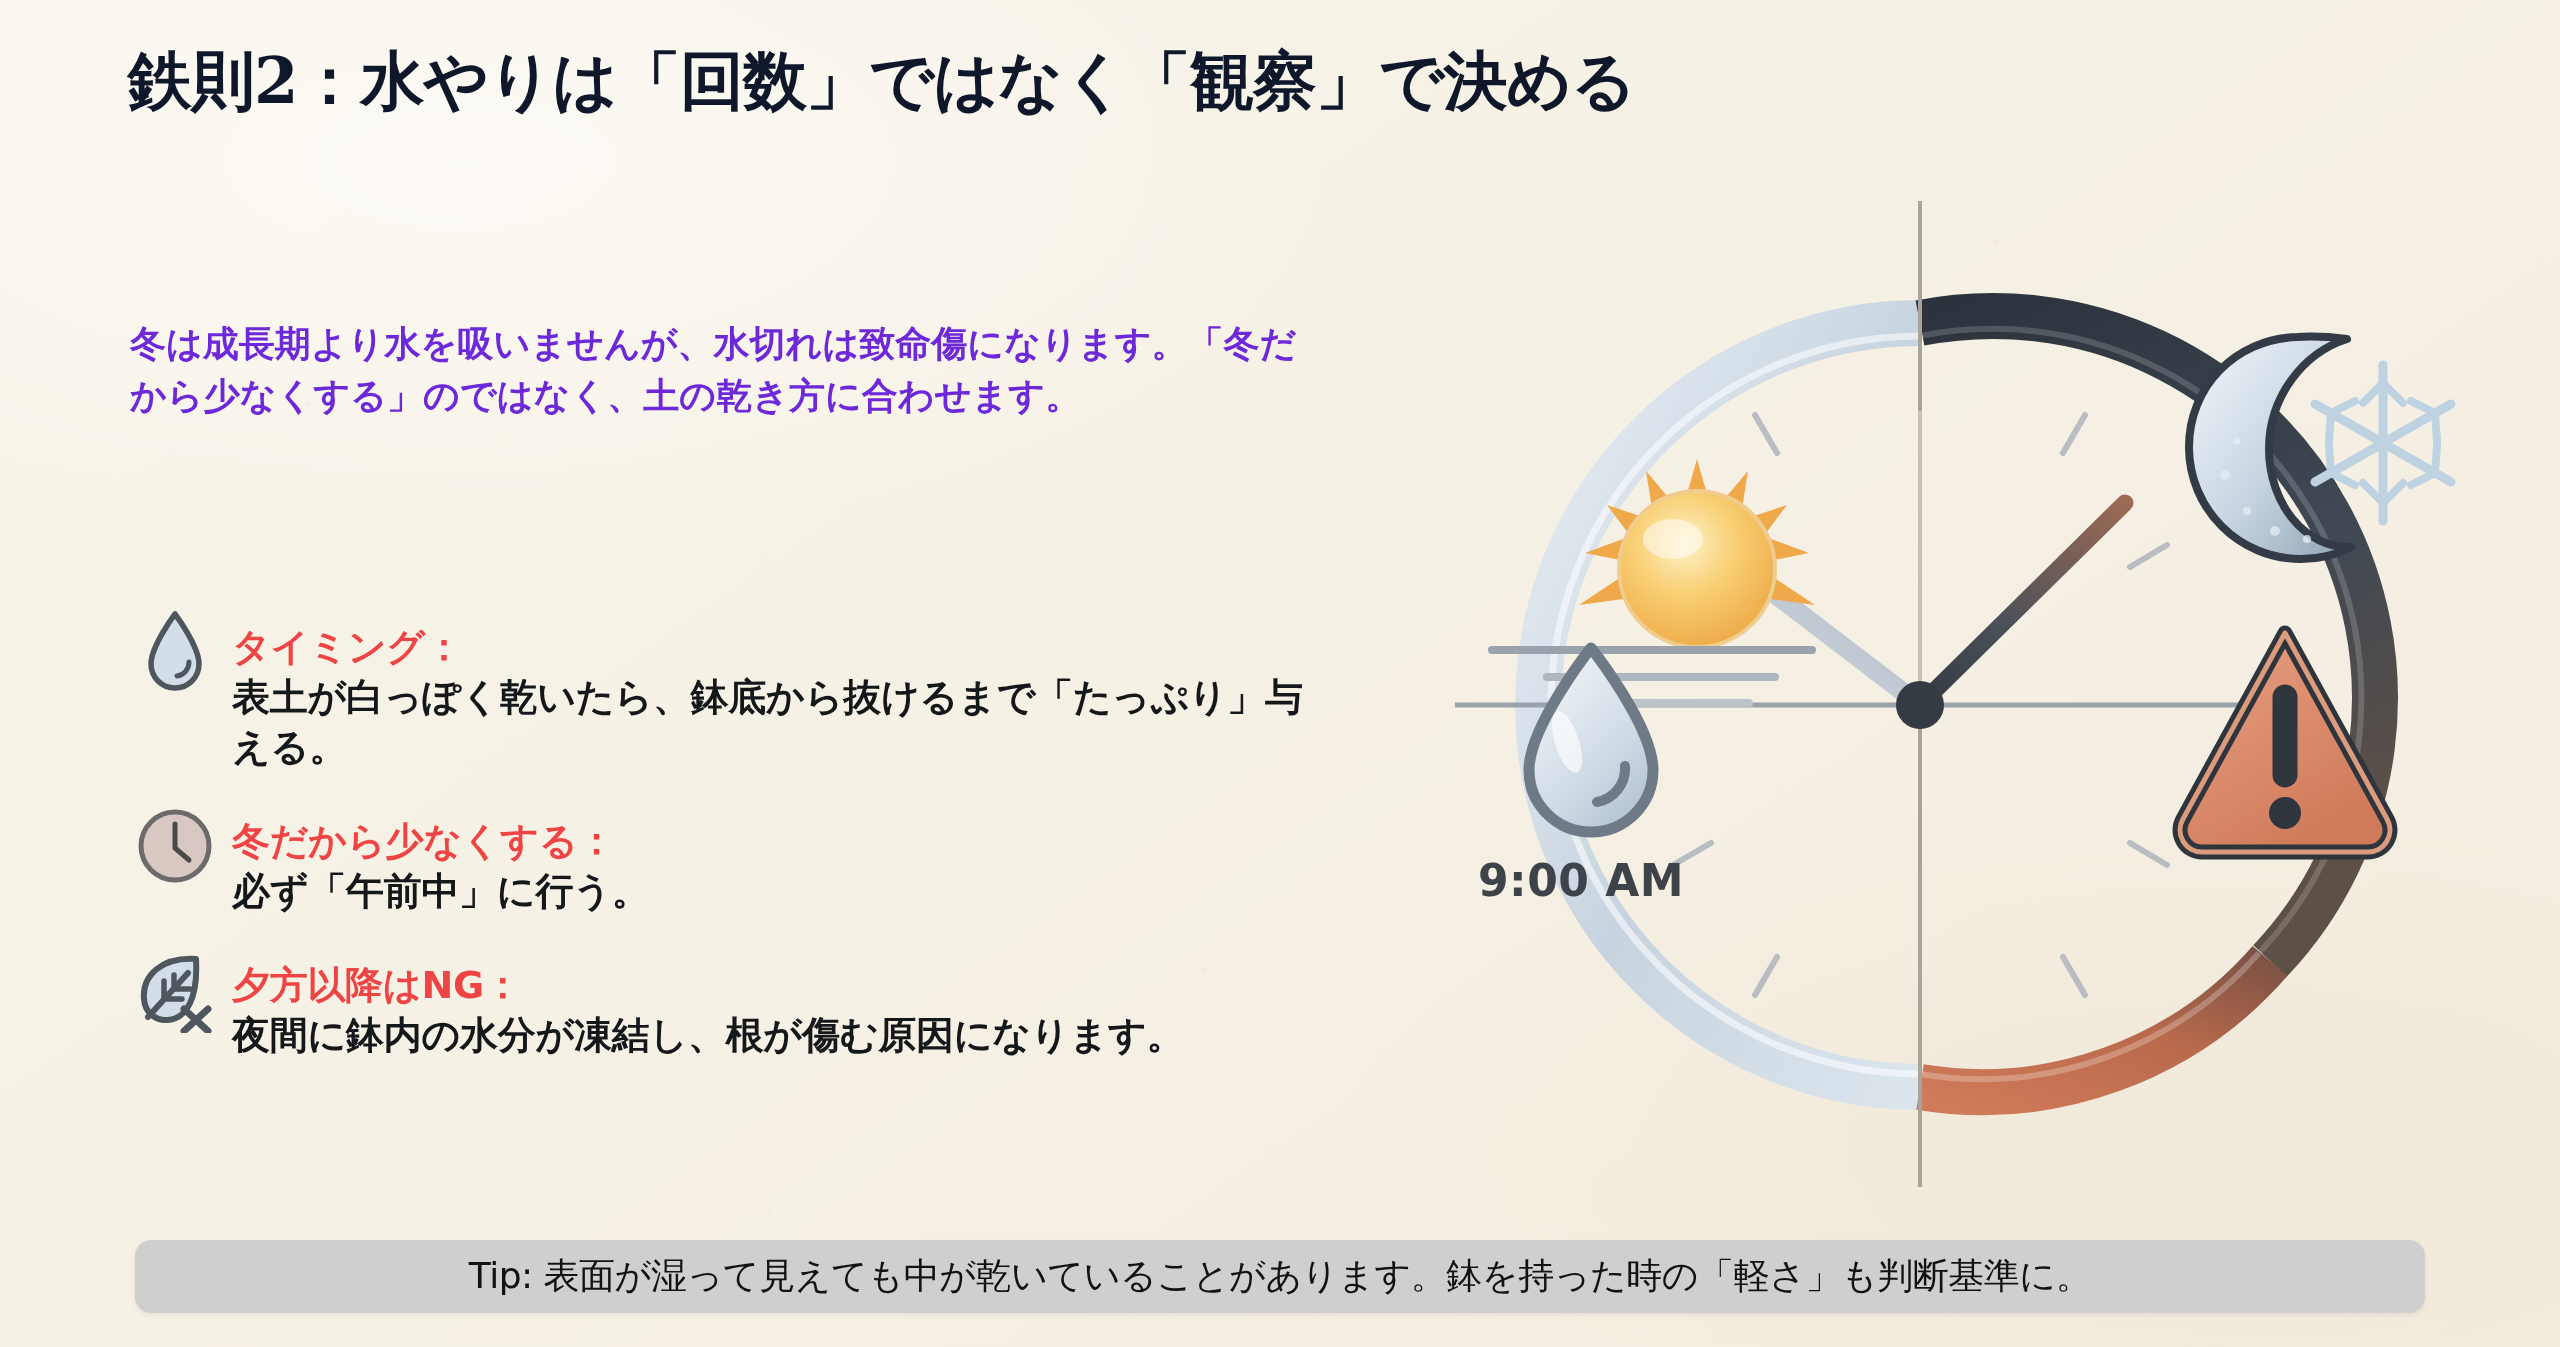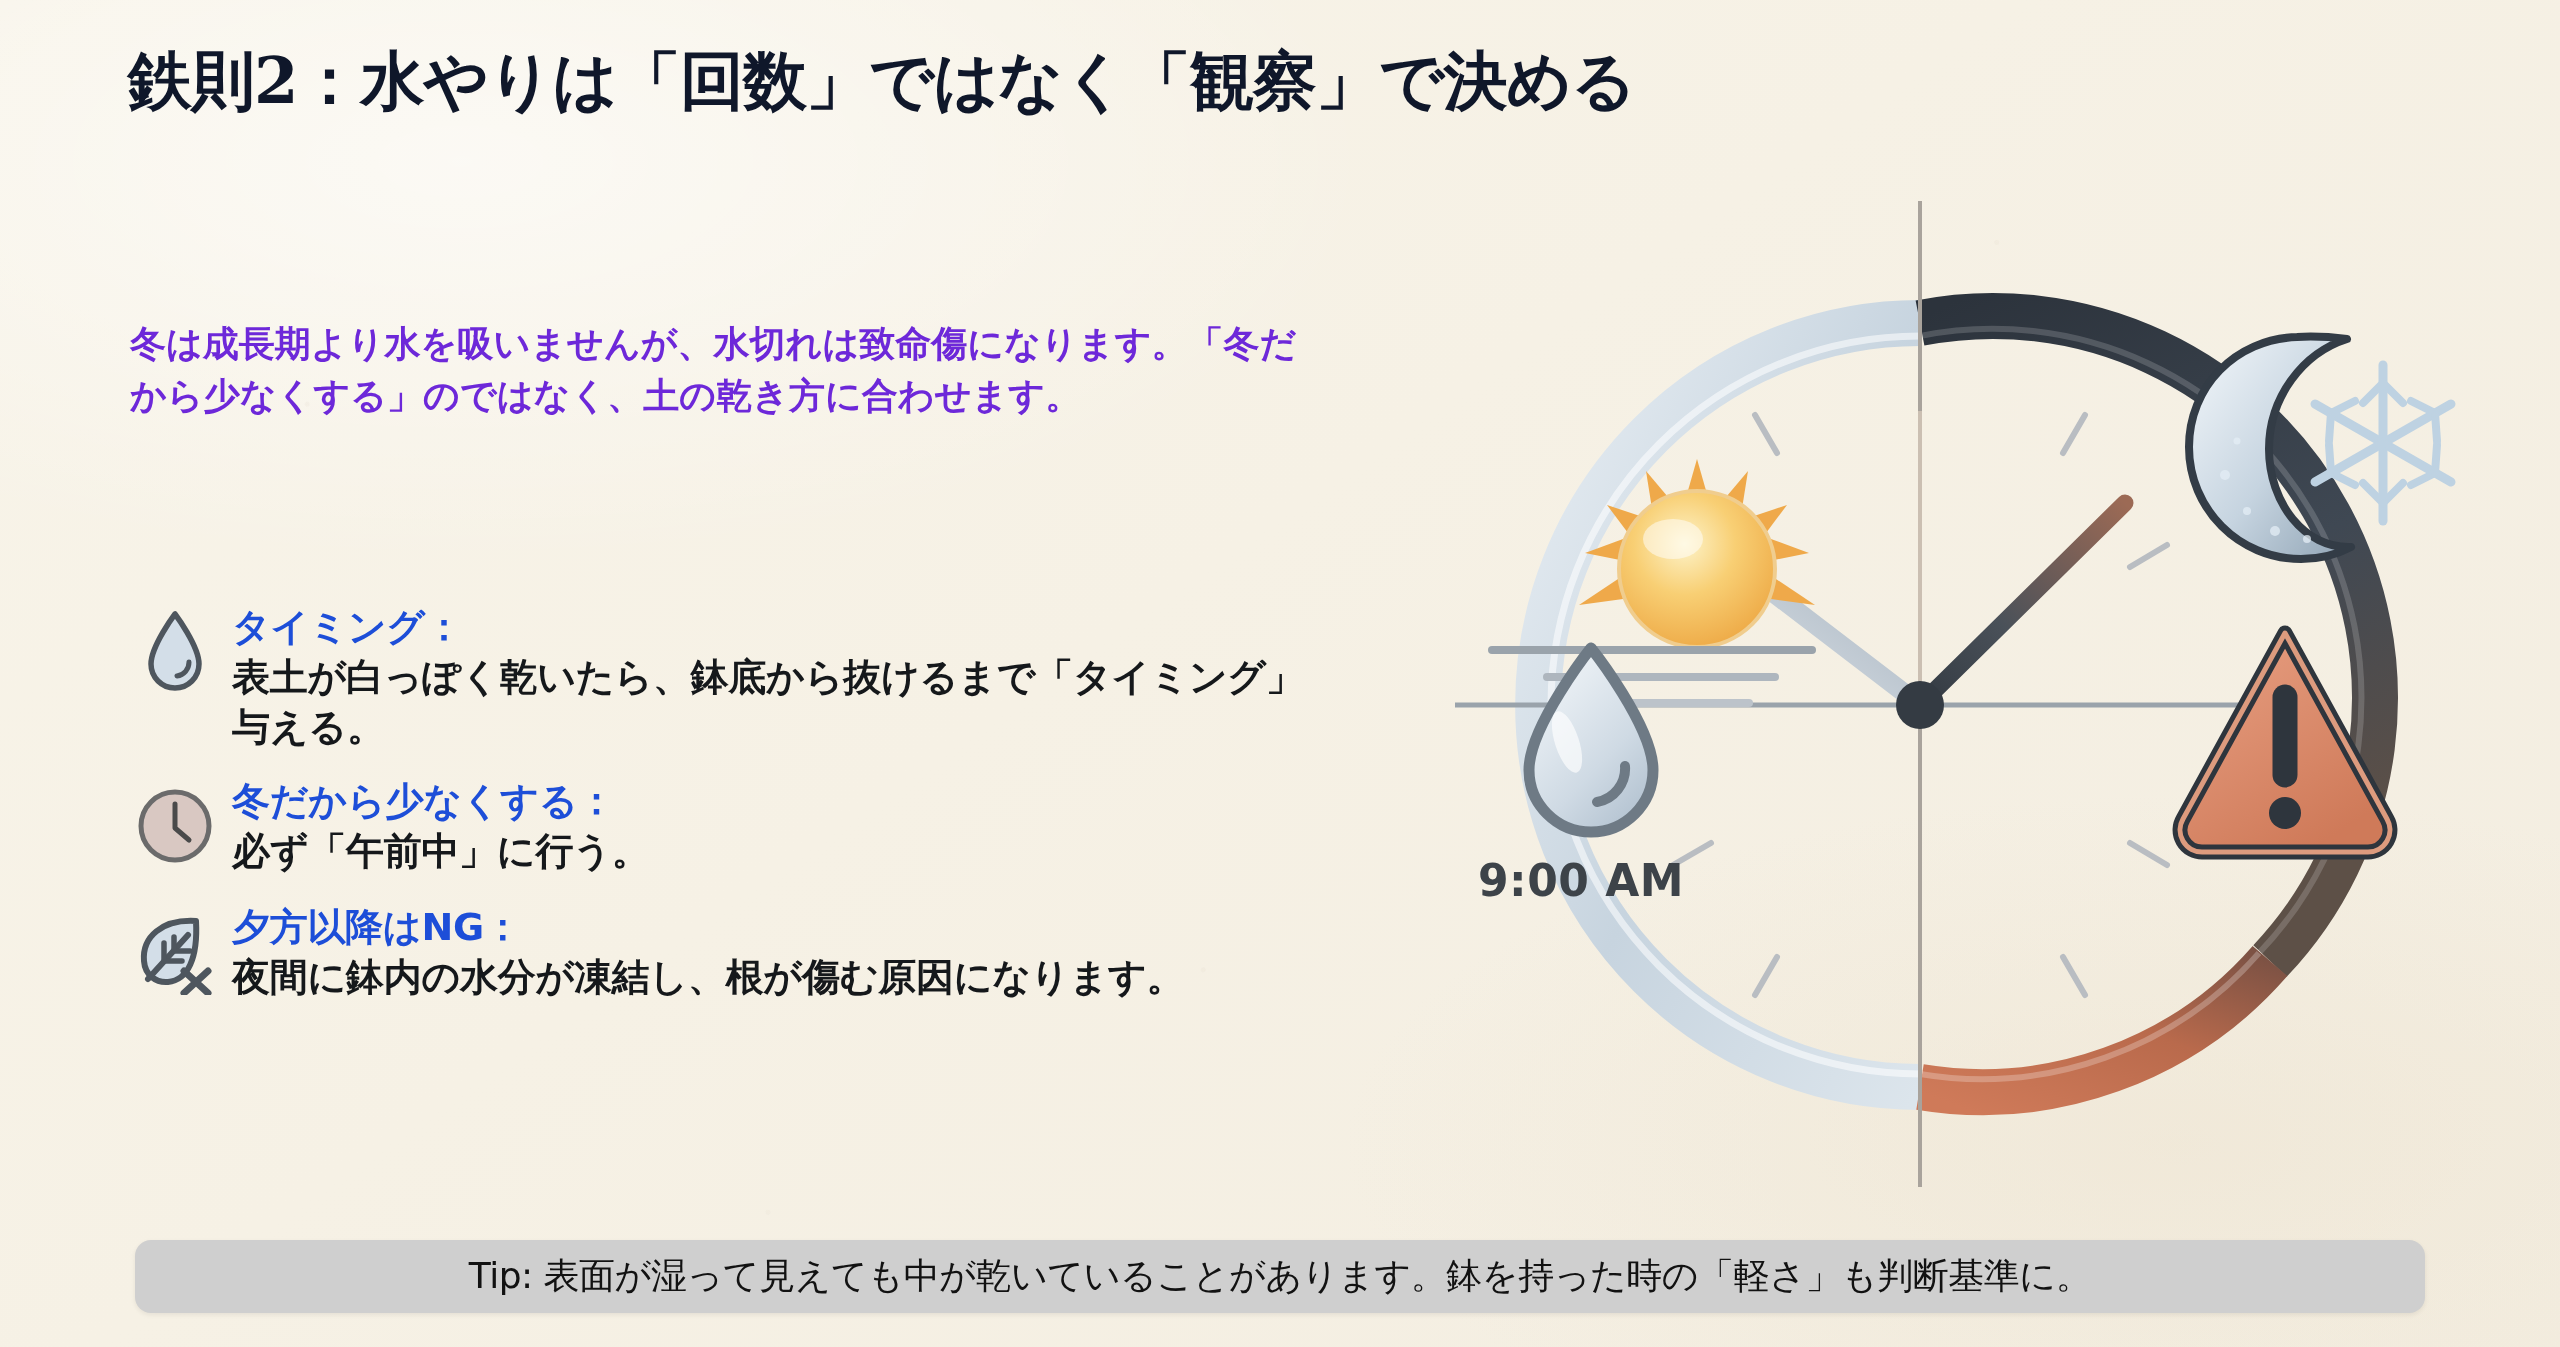--- a/index.html
+++ b/index.html
@@ -50,22 +50,22 @@
 
   .bullets{ position:absolute; left:132px; top:600px; width:1200px; }
   .bullet{ display:flex; align-items:flex-start; margin-bottom:22px; }
   .bullet .ico{
     width:86px; min-width:86px; height:104px;
     display:flex; align-items:center; justify-content:center;
     margin-right:14px;
   }
   .bullet .txt{ padding-top:4px; }
   .b-head{
-    font-size:38px; font-weight:800; color:#1d4ed8;
-    line-height:1.26; letter-spacing:-.3px;
+    font-size:38px; font-weight:800; color:#ef4444;
+    line-height:1.26; letter-spacing:-.3px;margin-top:20px;
   }
   .b-body{
     font-size:38px; font-weight:600; color:#15181b;
     line-height:1.32; letter-spacing:-.3px;
   }
 
   
   .tipbar{
     position:absolute; left:135px; top:1240px;
     width:2290px; height:73px;
@@ -100,21 +100,21 @@
 
   <div class="bullet">
     <div class="ico">
       <svg width="64" height="88" viewBox="0 0 64 88" aria-hidden="true">
         <path d="M32 6 C32 6 8 38 8 56 a24 24 0 0 0 48 0 C56 38 32 6 32 6 Z" fill="#d3dee8" stroke="#4e565e" stroke-width="5.5" stroke-linejoin="round"></path>
         <path d="M46 54 a14 14 0 0 1 -12 14" fill="none" stroke="#4e565e" stroke-width="5" stroke-linecap="round"></path>
       </svg>
     </div>
     <div class="txt">
       <div class="b-head">タイミング：</div>
-      <div class="b-body">表土が白っぽく乾いたら、鉢底から抜けるまで「タイミング」与える。</div>
+      <div class="b-body">表土が白っぽく乾いたら、鉢底から抜けるまで「たっぷり」与える。</div>
     </div>
   </div>
 
   <div class="bullet">
     <div class="ico">
       <svg width="80" height="80" viewBox="0 0 80 80" aria-hidden="true">
         <circle cx="40" cy="40" r="34" fill="#d9c8c2" stroke="#6b6b6b" stroke-width="5"></circle>
         <path d="M40 18 L40 42 L54 54" fill="none" stroke="#4a4a4a" stroke-width="5" stroke-linecap="round" stroke-linejoin="round"></path>
       </svg>
     </div>

